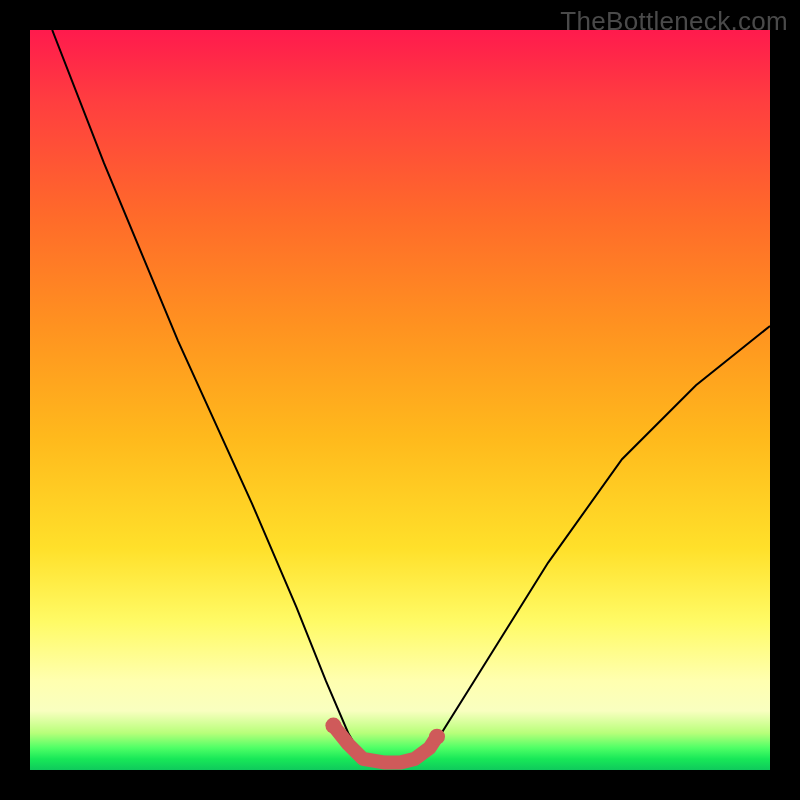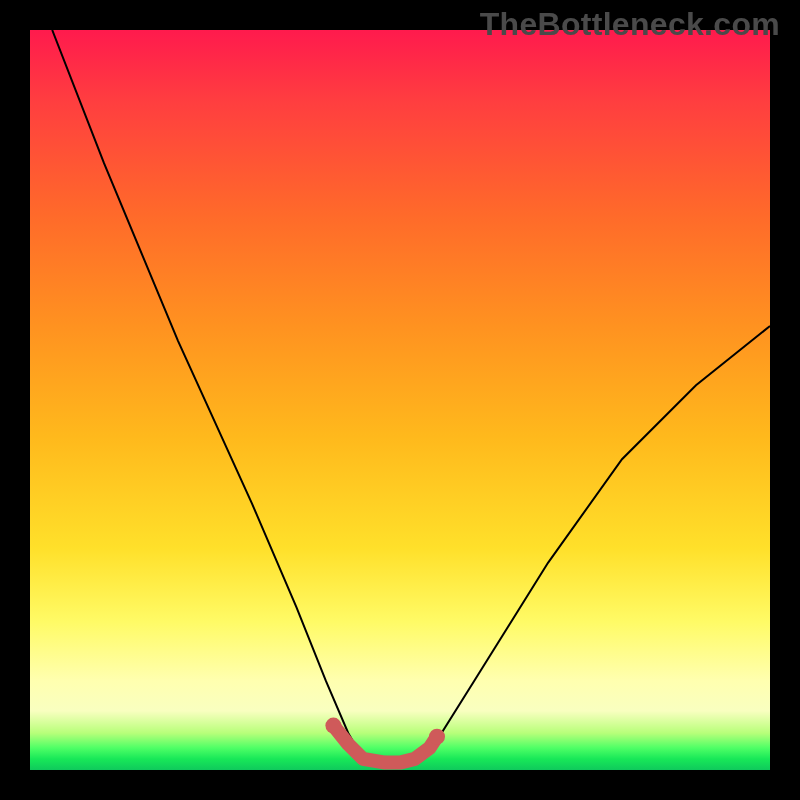--- a/index.html
+++ b/index.html
@@ -44,24 +44,24 @@
       #f9ffc0 92%,
       #b8ff7a 95%,
       #4fff66 97%,
       #18e858 98.5%,
       #0fc95c 100%
     );
   }
   .watermark {
     position: absolute;
     top: 6px;
-    right: 20px;
+    right: 12px;
     color: #4a4a4a;
-    font-size: 32px;
-    font-weight: 700;
+    font-size: 26px;
+    font-weight: 400;
     letter-spacing: 0.3px;
     user-select: none;
   }
   svg.curve-layer {
     position: absolute;
     left: 0; top: 0;
     width: 740px;
     height: 740px;
     overflow: visible;
   }

